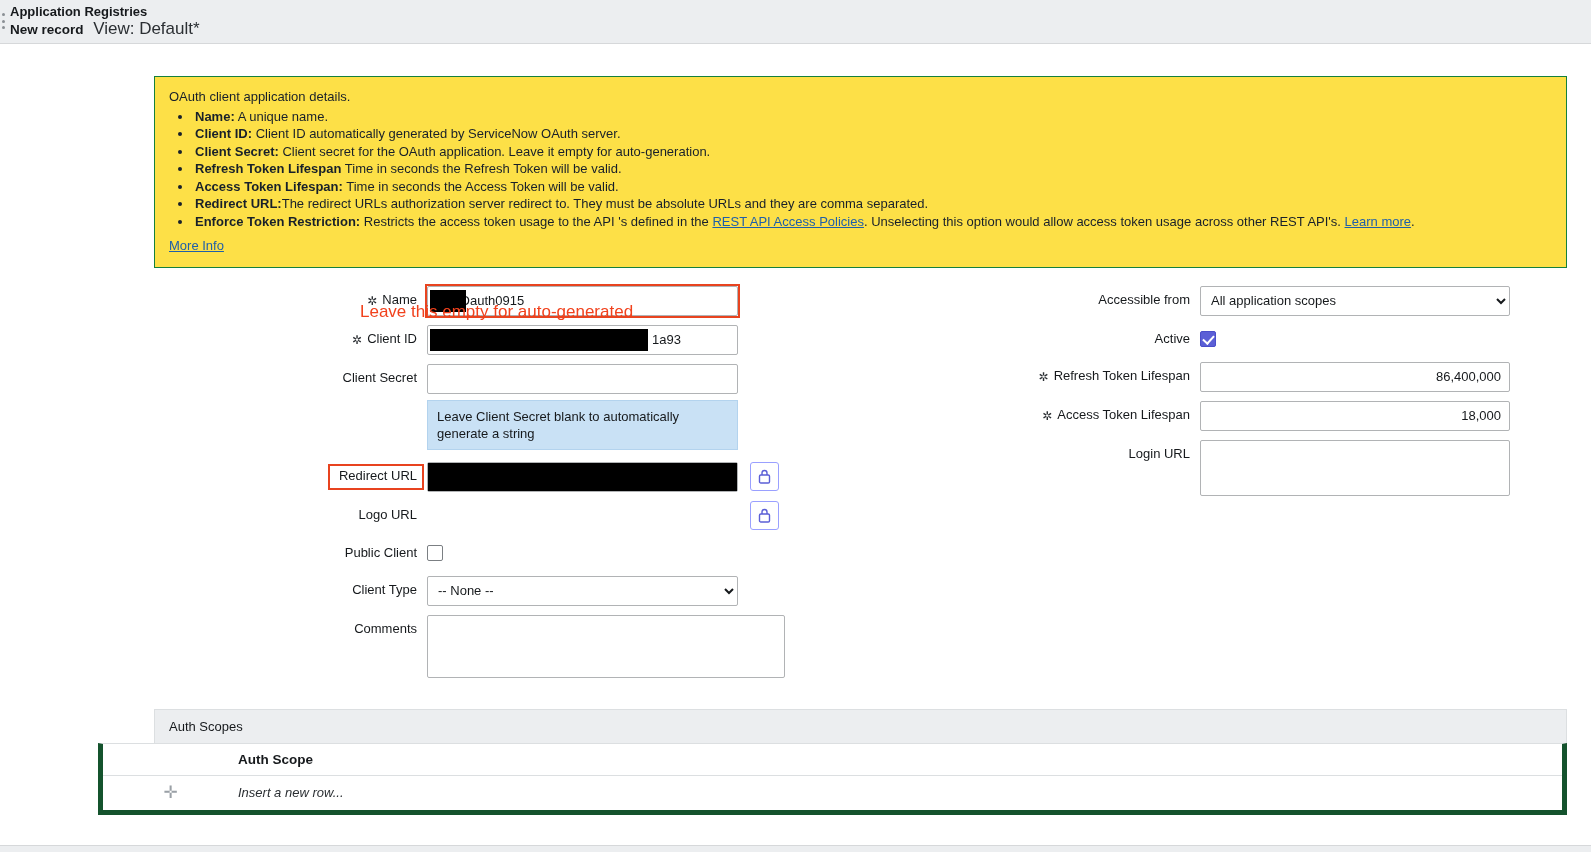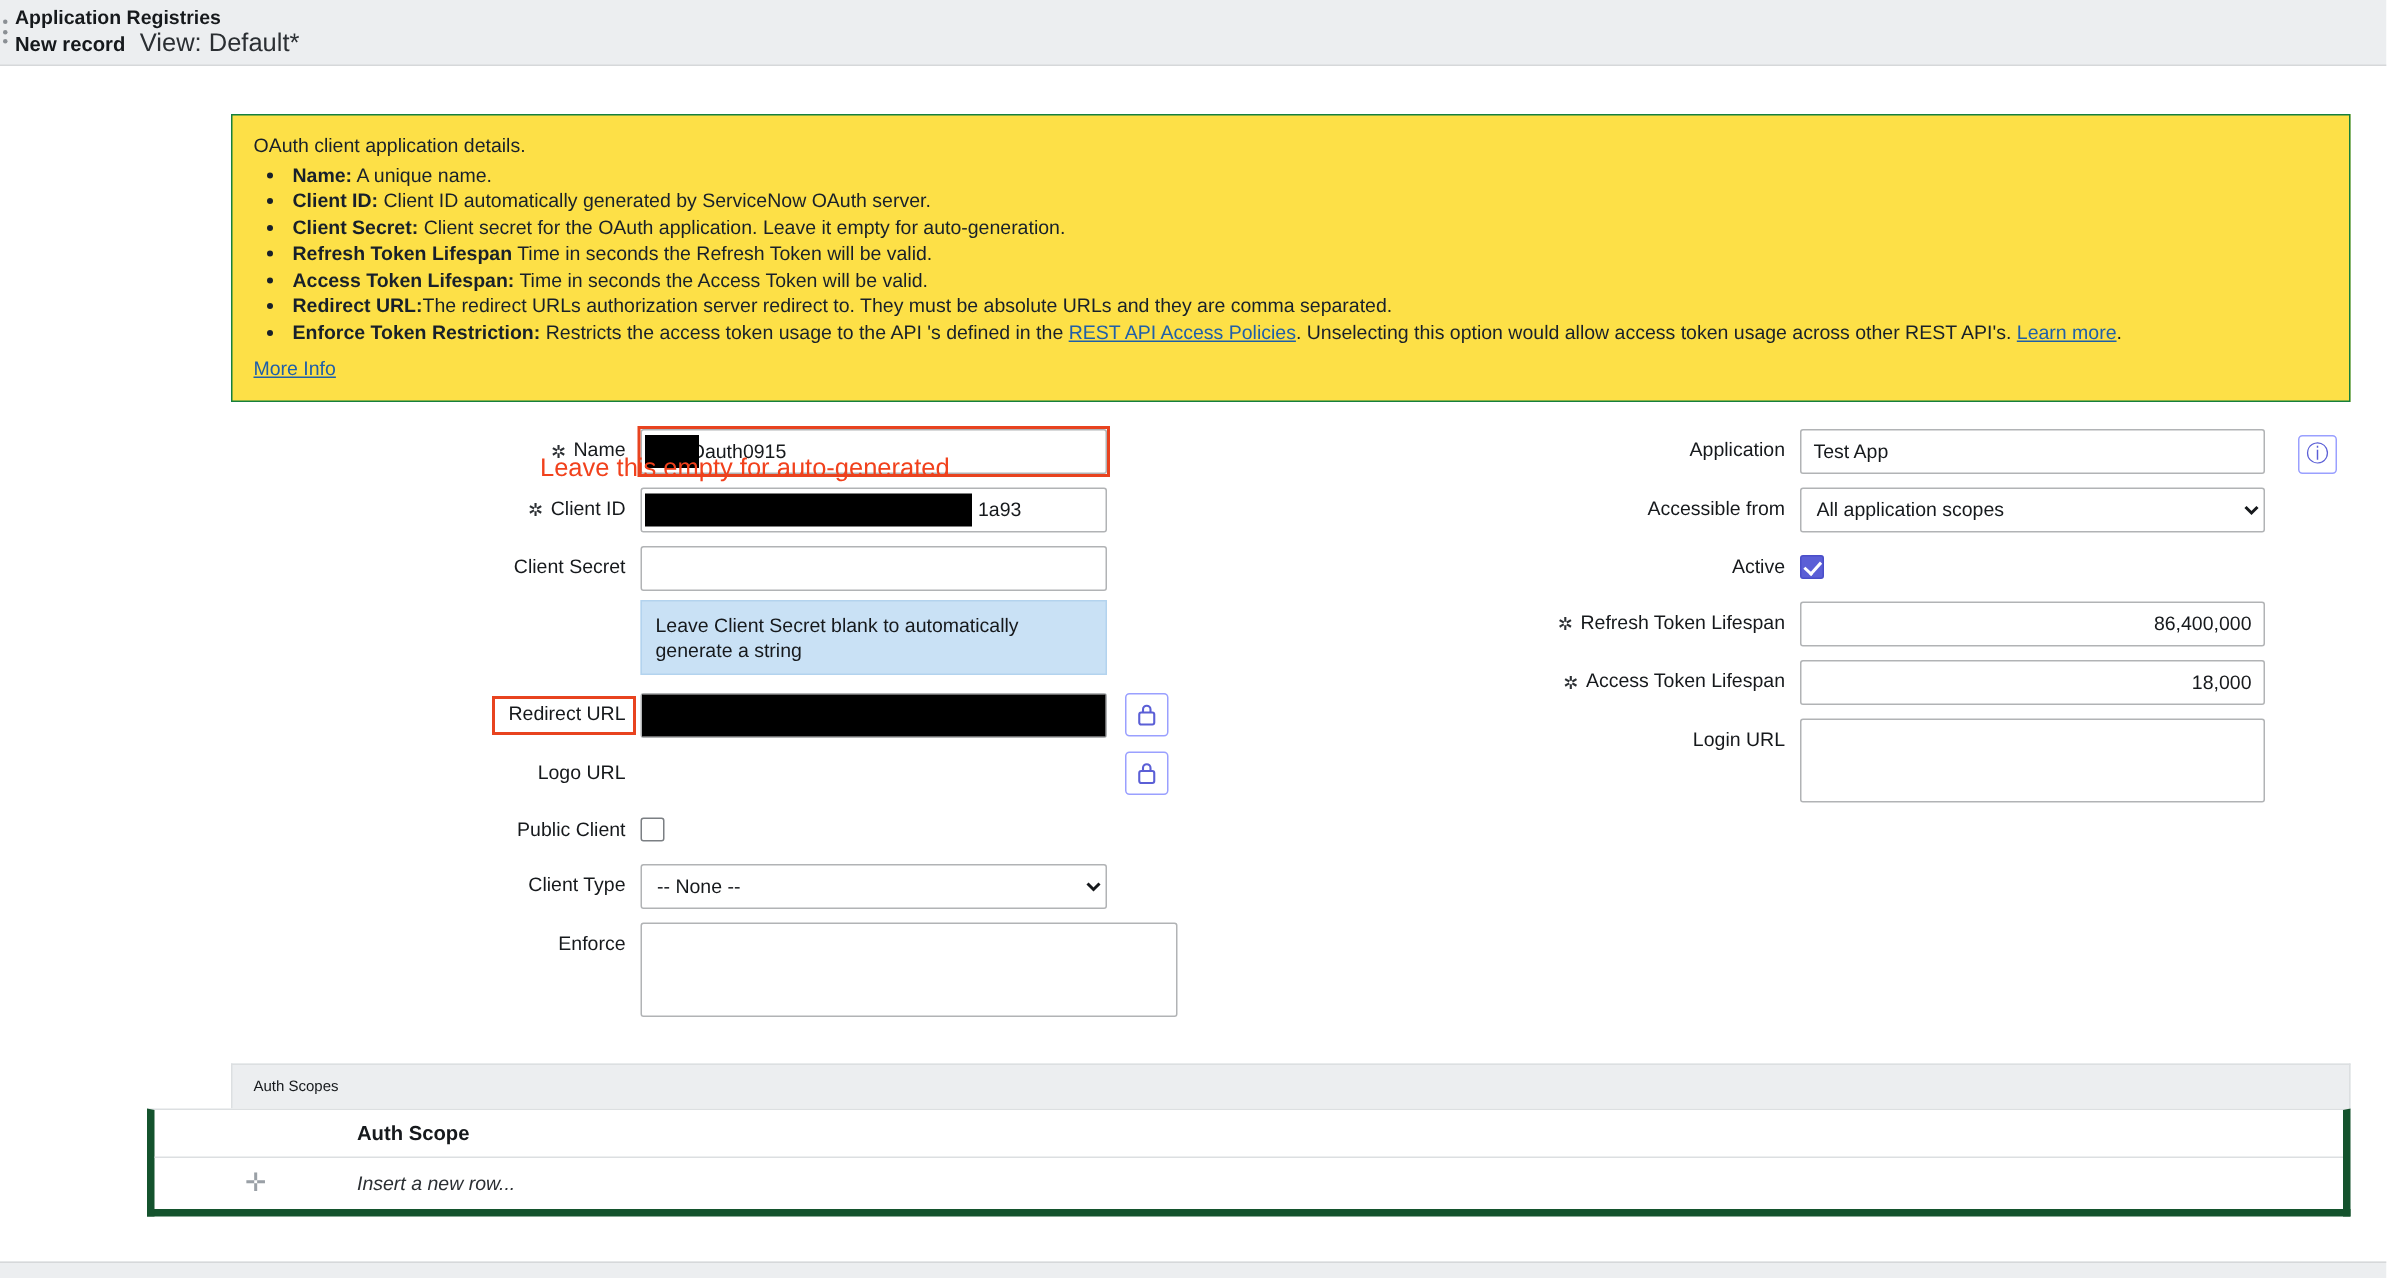--- a/index.html
+++ b/index.html
@@ -247,21 +247,21 @@
     cursor: pointer;
   }
 
   
   .section-band {
     margin: 22px 24px 0 154px;
     background: #eceef0;
     border: 1px solid #dcdfe1;
     border-bottom: none;
     padding: 9px 14px;
-    font-size: 10px;
+    font-size: 13px;
     color: #16191c;
   }
   .grid-wrap {
     margin: 0 24px 0 98px;
     border: 5px solid #14532d;
     border-top: 1px solid #dcdfe1;
     background: #ffffff;
   }
   .grid-head {
     display: flex;
@@ -431,39 +431,30 @@
         <div class="lbl">
           <span>Client Type</span>
         </div>
         <select class="ctl-311">
           <option>-- None --</option>
         </select>
       </div>
 
       <div class="row">
         <div class="lbl">
-          <span>Enforce</span>
+          <span>Comments</span>
         </div>
         <textarea rows="4" style="width: 1098px; height: 63px;"></textarea>
       </div>
     </div>
 
     <div class="col-right">
 
       <div class="note-red" style="left:-425px; top:16px;">Leave this empty for auto-generated</div>
 
-      <div class="row">
-        <div class="lbl">
-          <span>Application</span>
-        </div>
-        <div style="position:relative;">
-          <input type="text" class="ctl-310 readonly" value="Test App" style="">
-          <span class="info-circle">ⓘ</span>
-        </div>
-      </div>
 
       <div class="row">
         <div class="lbl">
           <span>Accessible from</span>
         </div>
         <select class="ctl-310">
           <option>All application scopes</option>
         </select>
       </div>
 

